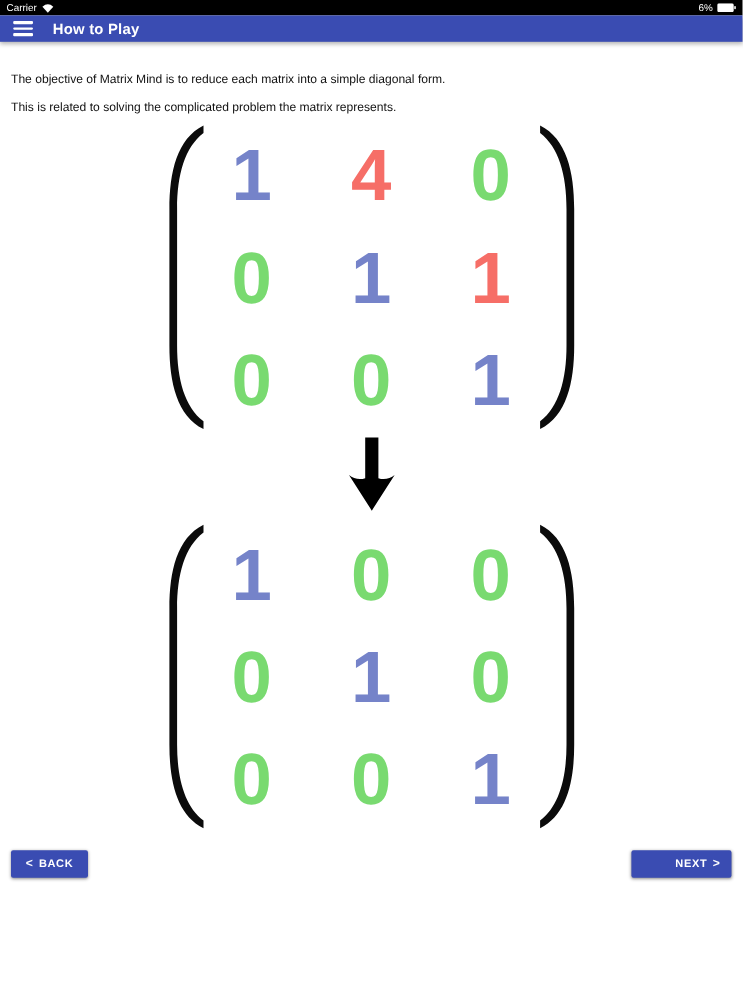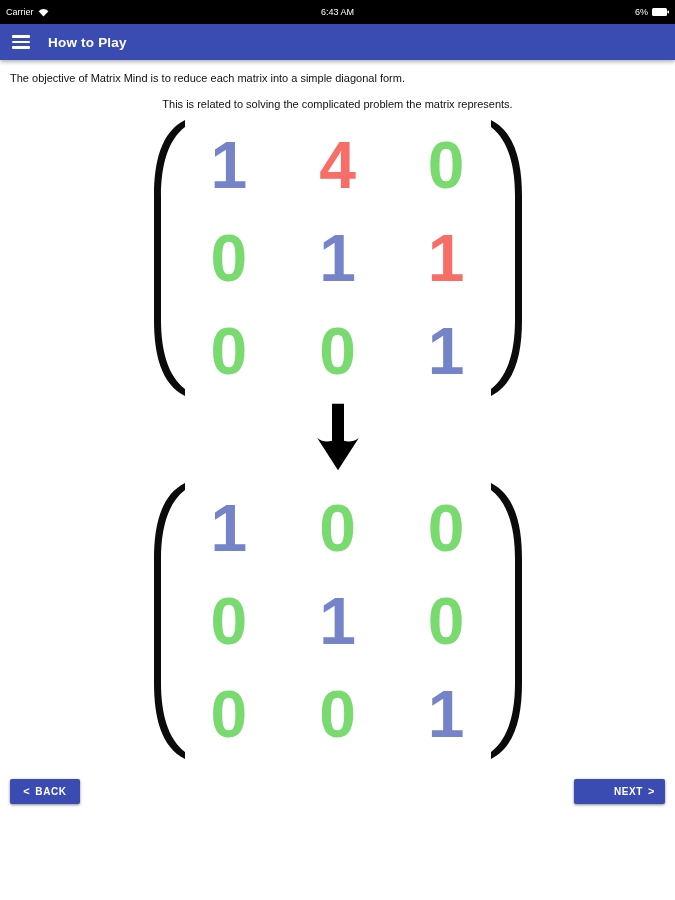--- a/index.html
+++ b/index.html
@@ -5,52 +5,52 @@
   * { margin: 0; padding: 0; box-sizing: border-box; }
   html, body { width: 675px; height: 900px; }
   body {
     font-family: "Liberation Sans", sans-serif;
     background: #ffffff;
     overflow: hidden;
     position: relative;
   }
   
   .status-bar {
-    height: 24px;
+    height: 14px;
     background: #000000;
     color: #ffffff;
     display: flex;
     align-items: center;
     justify-content: space-between;
     padding: 0 6px;
     font-size: 9px;
     position: relative;
   }
   .status-left, .status-right { display: flex; align-items: center; gap: 4px; }
   .status-time {
     position: absolute; left: 0; right: 0; text-align: center; font-size: 9px;
   }
   .wifi-icon svg, .battery-icon svg { display: block; }
   
   .app-bar {
-    height: 36px;
+    height: 24px;
     display: flex;
     align-items: center;
     padding-left: 12px;
     box-shadow: 0 2px 4px rgba(0,0,0,0.30);
     position: relative;
     z-index: 2;
   }
   .hamburger { width: 18px; display: flex; flex-direction: column; gap: 3px; margin-right: 18px; cursor: pointer; }
   .hamburger span { display: block; height: 2.5px; background: #ffffff; border-radius: 1px; }
   .app-title { color: #ffffff; font-size: 13.5px; font-weight: bold; letter-spacing: 0.2px; }
   
   .instr { font-size: 11px; color: #111111; margin: 0 10px; }
-  .instr.first { margin-top: 12px; }
-  .instr.second { margin-top: 14px; text-align: center; }
+  .instr.first { margin-top: 28px; }
+  .instr.second { margin-top: 14px; }
   
   .matrix {
     width: 386px;
     height: 280px;
     margin: 8px auto 0;
     position: relative;
   }
   .matrix.second { margin-top: 9px; }
   .bracket { position: absolute; top: 0; width: 42px; height: 280px; }
   .bracket.left { left: 0; }
@@ -104,21 +104,20 @@
 
 <div class="status-bar">
   <div class="status-left">
     <span>Carrier</span>
     <span class="wifi-icon">
       <svg width="11" height="9" viewBox="0 0 12 10">
           <path d="M6 9.5 L0.5 3.5 Q6 -1.5 11.5 3.5 Z" fill="#ffffff"></path>
         </svg>
     </span>
   </div>
-  <div class="status-time">6:43 AM</div>
   <div class="status-right">
     <span>6%</span>
     <span class="battery-icon">
       <svg width="17" height="8" viewBox="0 0 17 8">
         <rect x="0" y="0" width="15" height="8" rx="1.5" fill="#ffffff"></rect>
         <rect x="15.5" y="2.5" width="1.5" height="3" rx="0.7" fill="#ffffff"></rect>
       </svg>
     </span>
   </div>
 </div>

